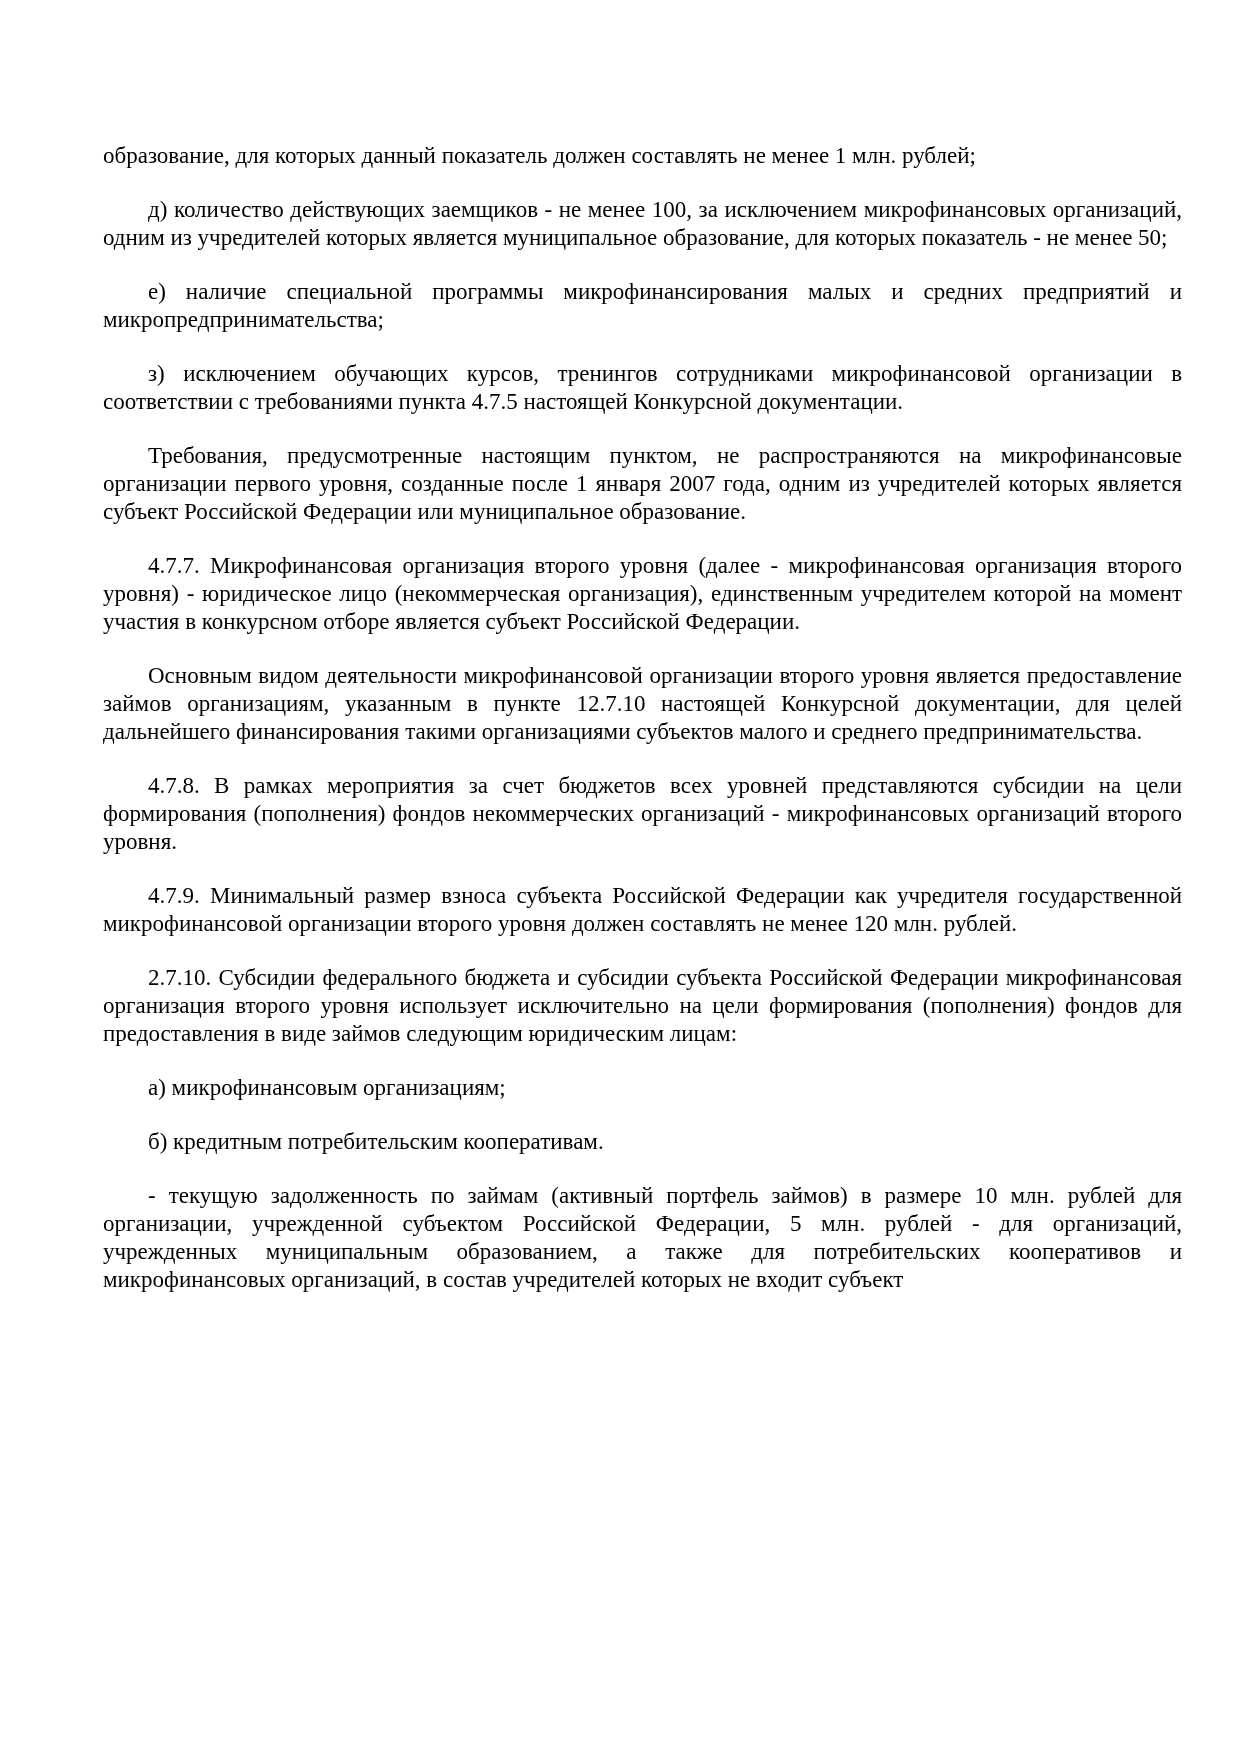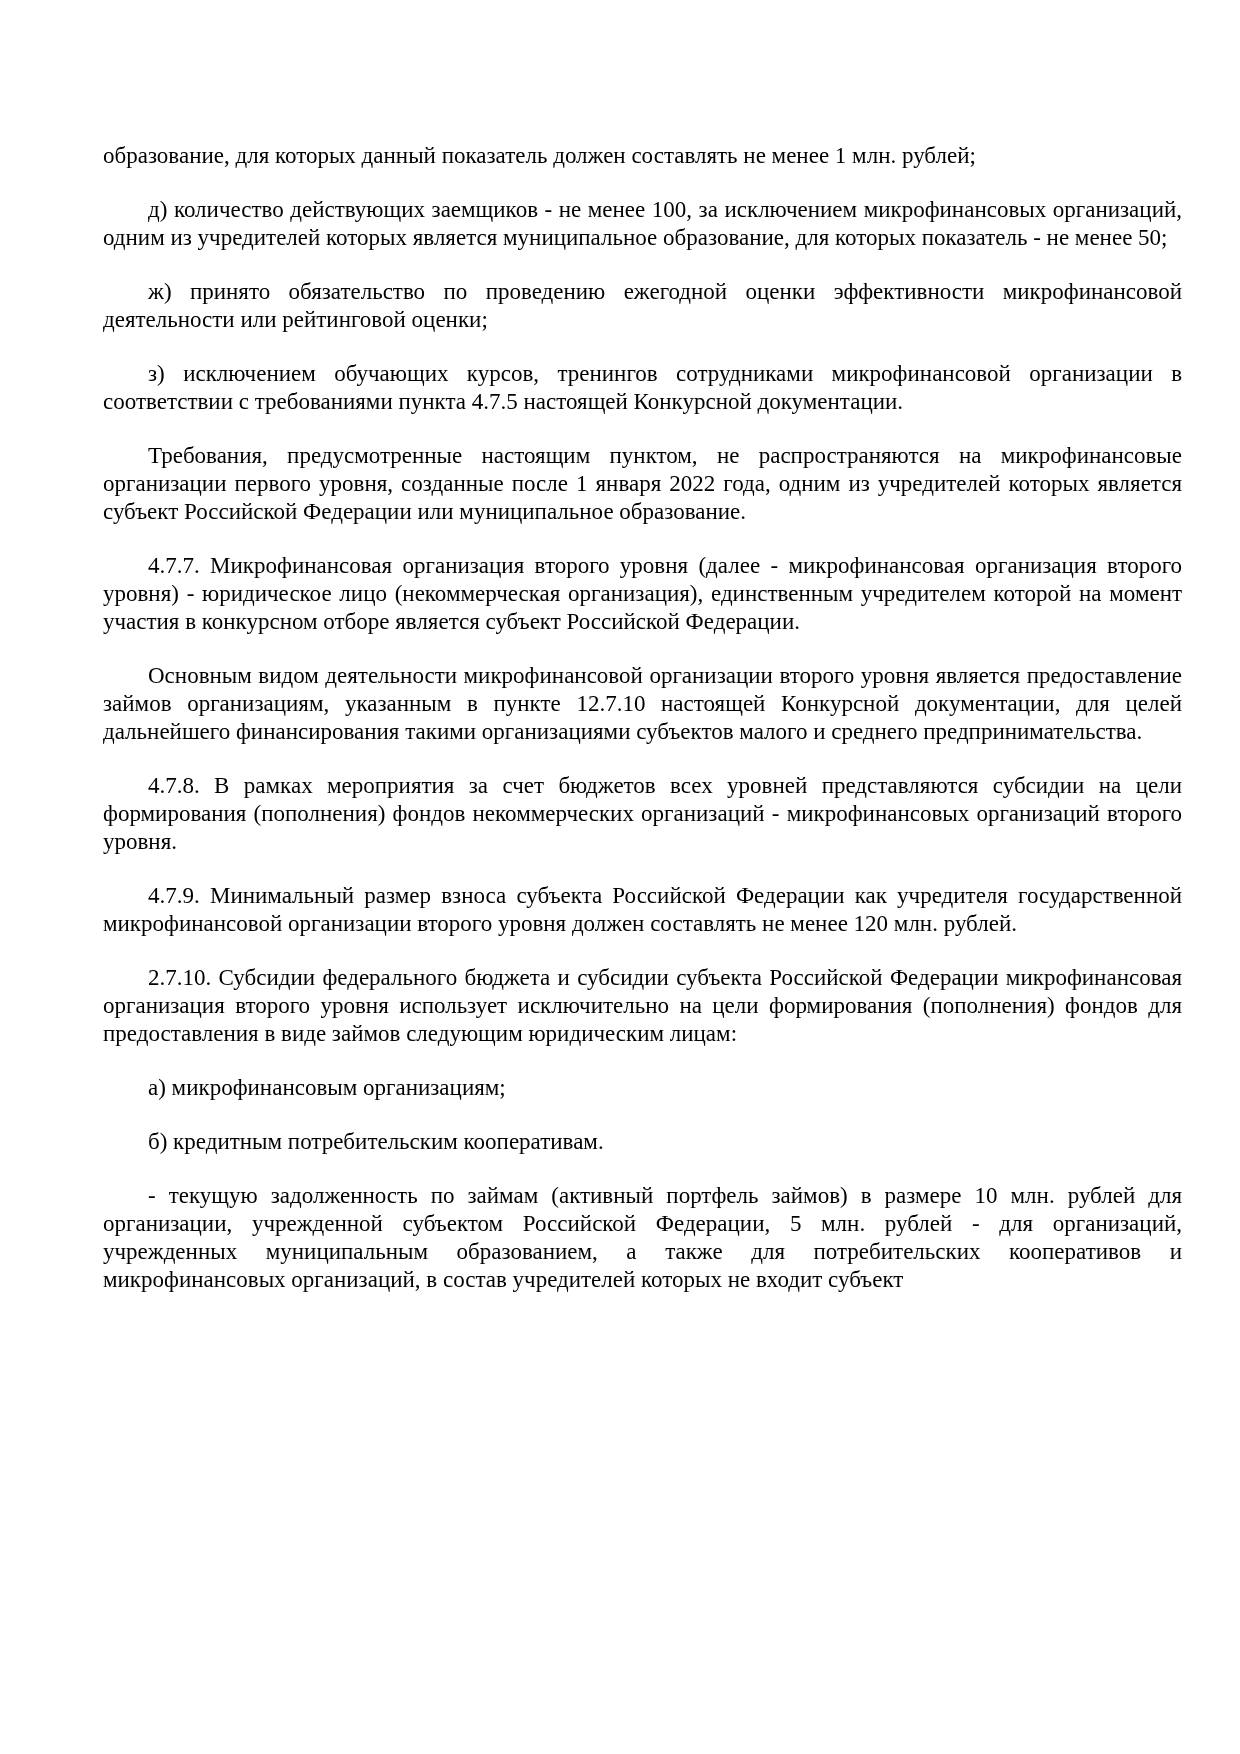--- a/index.html
+++ b/index.html
@@ -34,23 +34,23 @@
     margin-bottom: 16px;
   }
 </style>
 </head>
 <body>
 
 <div class="page">
   <div class="doc">
       <p>образование, для которых данный показатель должен составлять не менее 1 млн. рублей;</p>
       <p class="indent">д) количество действующих заемщиков - не менее 100, за исключением микрофинансовых организаций, одним из учредителей которых является муниципальное образование, для которых показатель - не менее 50;</p>
-      <p class="indent">ж) принято обязательство по проведению ежегодной оценки эффективности микрофинансовой деятельности или рейтинговой оценки;</p>
+      <p class="indent">е) наличие специальной программы микрофинансирования малых и средних предприятий и микропредпринимательства;</p>
       <p class="indent">з) исключением обучающих курсов, тренингов сотрудниками микрофинансовой организации в соответствии с требованиями пункта 4.7.5 настоящей Конкурсной документации.</p>
-      <p class="indent">Требования, предусмотренные настоящим пунктом, не распространяются на микрофинансовые организации первого уровня, созданные после 1 января 2022 года, одним из учредителей которых является субъект Российской Федерации или муниципальное образование.</p>
+      <p class="indent">Требования, предусмотренные настоящим пунктом, не распространяются на микрофинансовые организации первого уровня, созданные после 1 января 2007 года, одним из учредителей которых является субъект Российской Федерации или муниципальное образование.</p>
       <p class="indent">4.7.7. Микрофинансовая организация второго уровня (далее - микрофинансовая организация второго уровня) - юридическое лицо (некоммерческая организация), единственным учредителем которой на момент участия в конкурсном отборе является субъект Российской Федерации.</p>
       <p class="indent">Основным видом деятельности микрофинансовой организации второго уровня является предоставление займов организациям, указанным в пункте 12.7.10 настоящей Конкурсной документации, для целей дальнейшего финансирования такими организациями субъектов малого и среднего предпринимательства.</p>
       <p class="indent">4.7.8. В рамках мероприятия за счет бюджетов всех уровней представляются субсидии на цели формирования (пополнения) фондов некоммерческих организаций - микрофинансовых организаций второго уровня.</p>
       <p class="indent">4.7.9. Минимальный размер взноса субъекта Российской Федерации как учредителя государственной микрофинансовой организации второго уровня должен составлять не менее 120 млн. рублей.</p>
       <p class="indent">2.7.10. Субсидии федерального бюджета и субсидии субъекта Российской Федерации микрофинансовая организация второго уровня использует исключительно на цели формирования (пополнения) фондов для предоставления в виде займов следующим юридическим лицам:</p>
       <p class="indent">а) микрофинансовым организациям;</p>
       <p class="indent">б) кредитным потребительским кооперативам.</p>
       <p class="indent">- текущую задолженность по займам (активный портфель займов) в размере 10 млн. рублей для организации, учрежденной субъектом Российской Федерации, 5 млн. рублей - для организаций, учрежденных муниципальным образованием, а также для потребительских кооперативов и микрофинансовых организаций, в состав учредителей которых не входит субъект</p>
     </div>
 </div>

